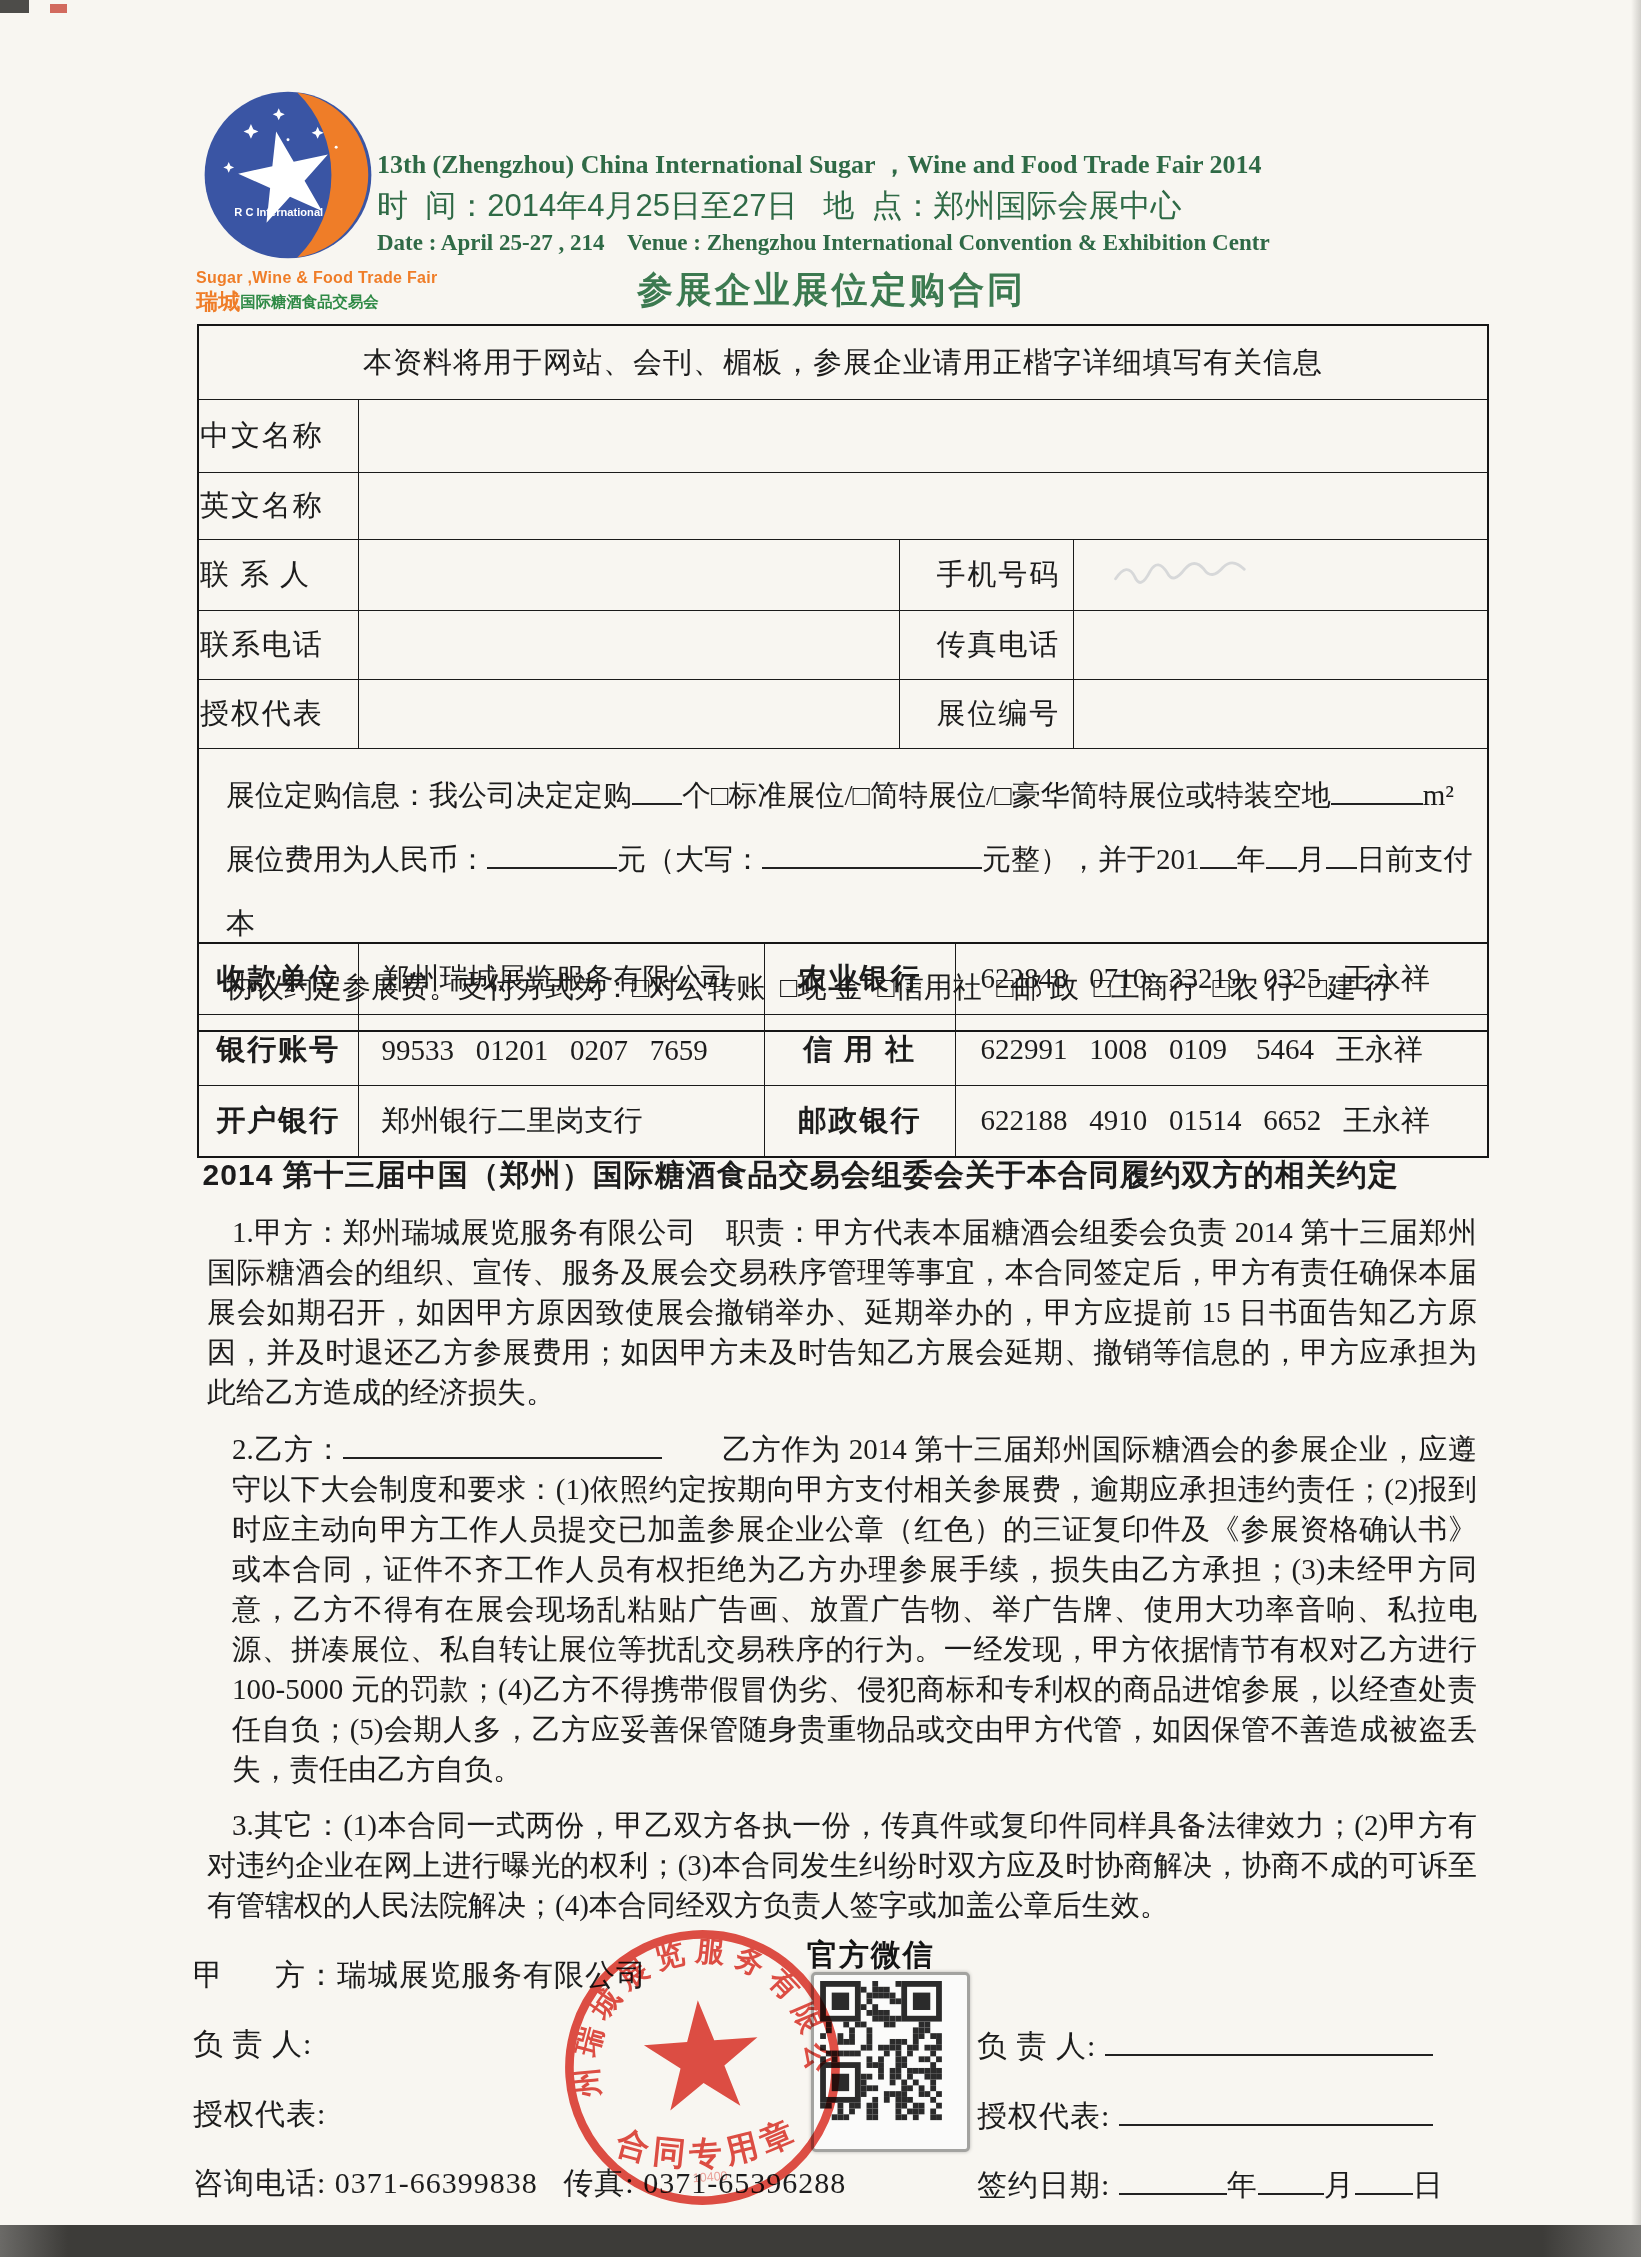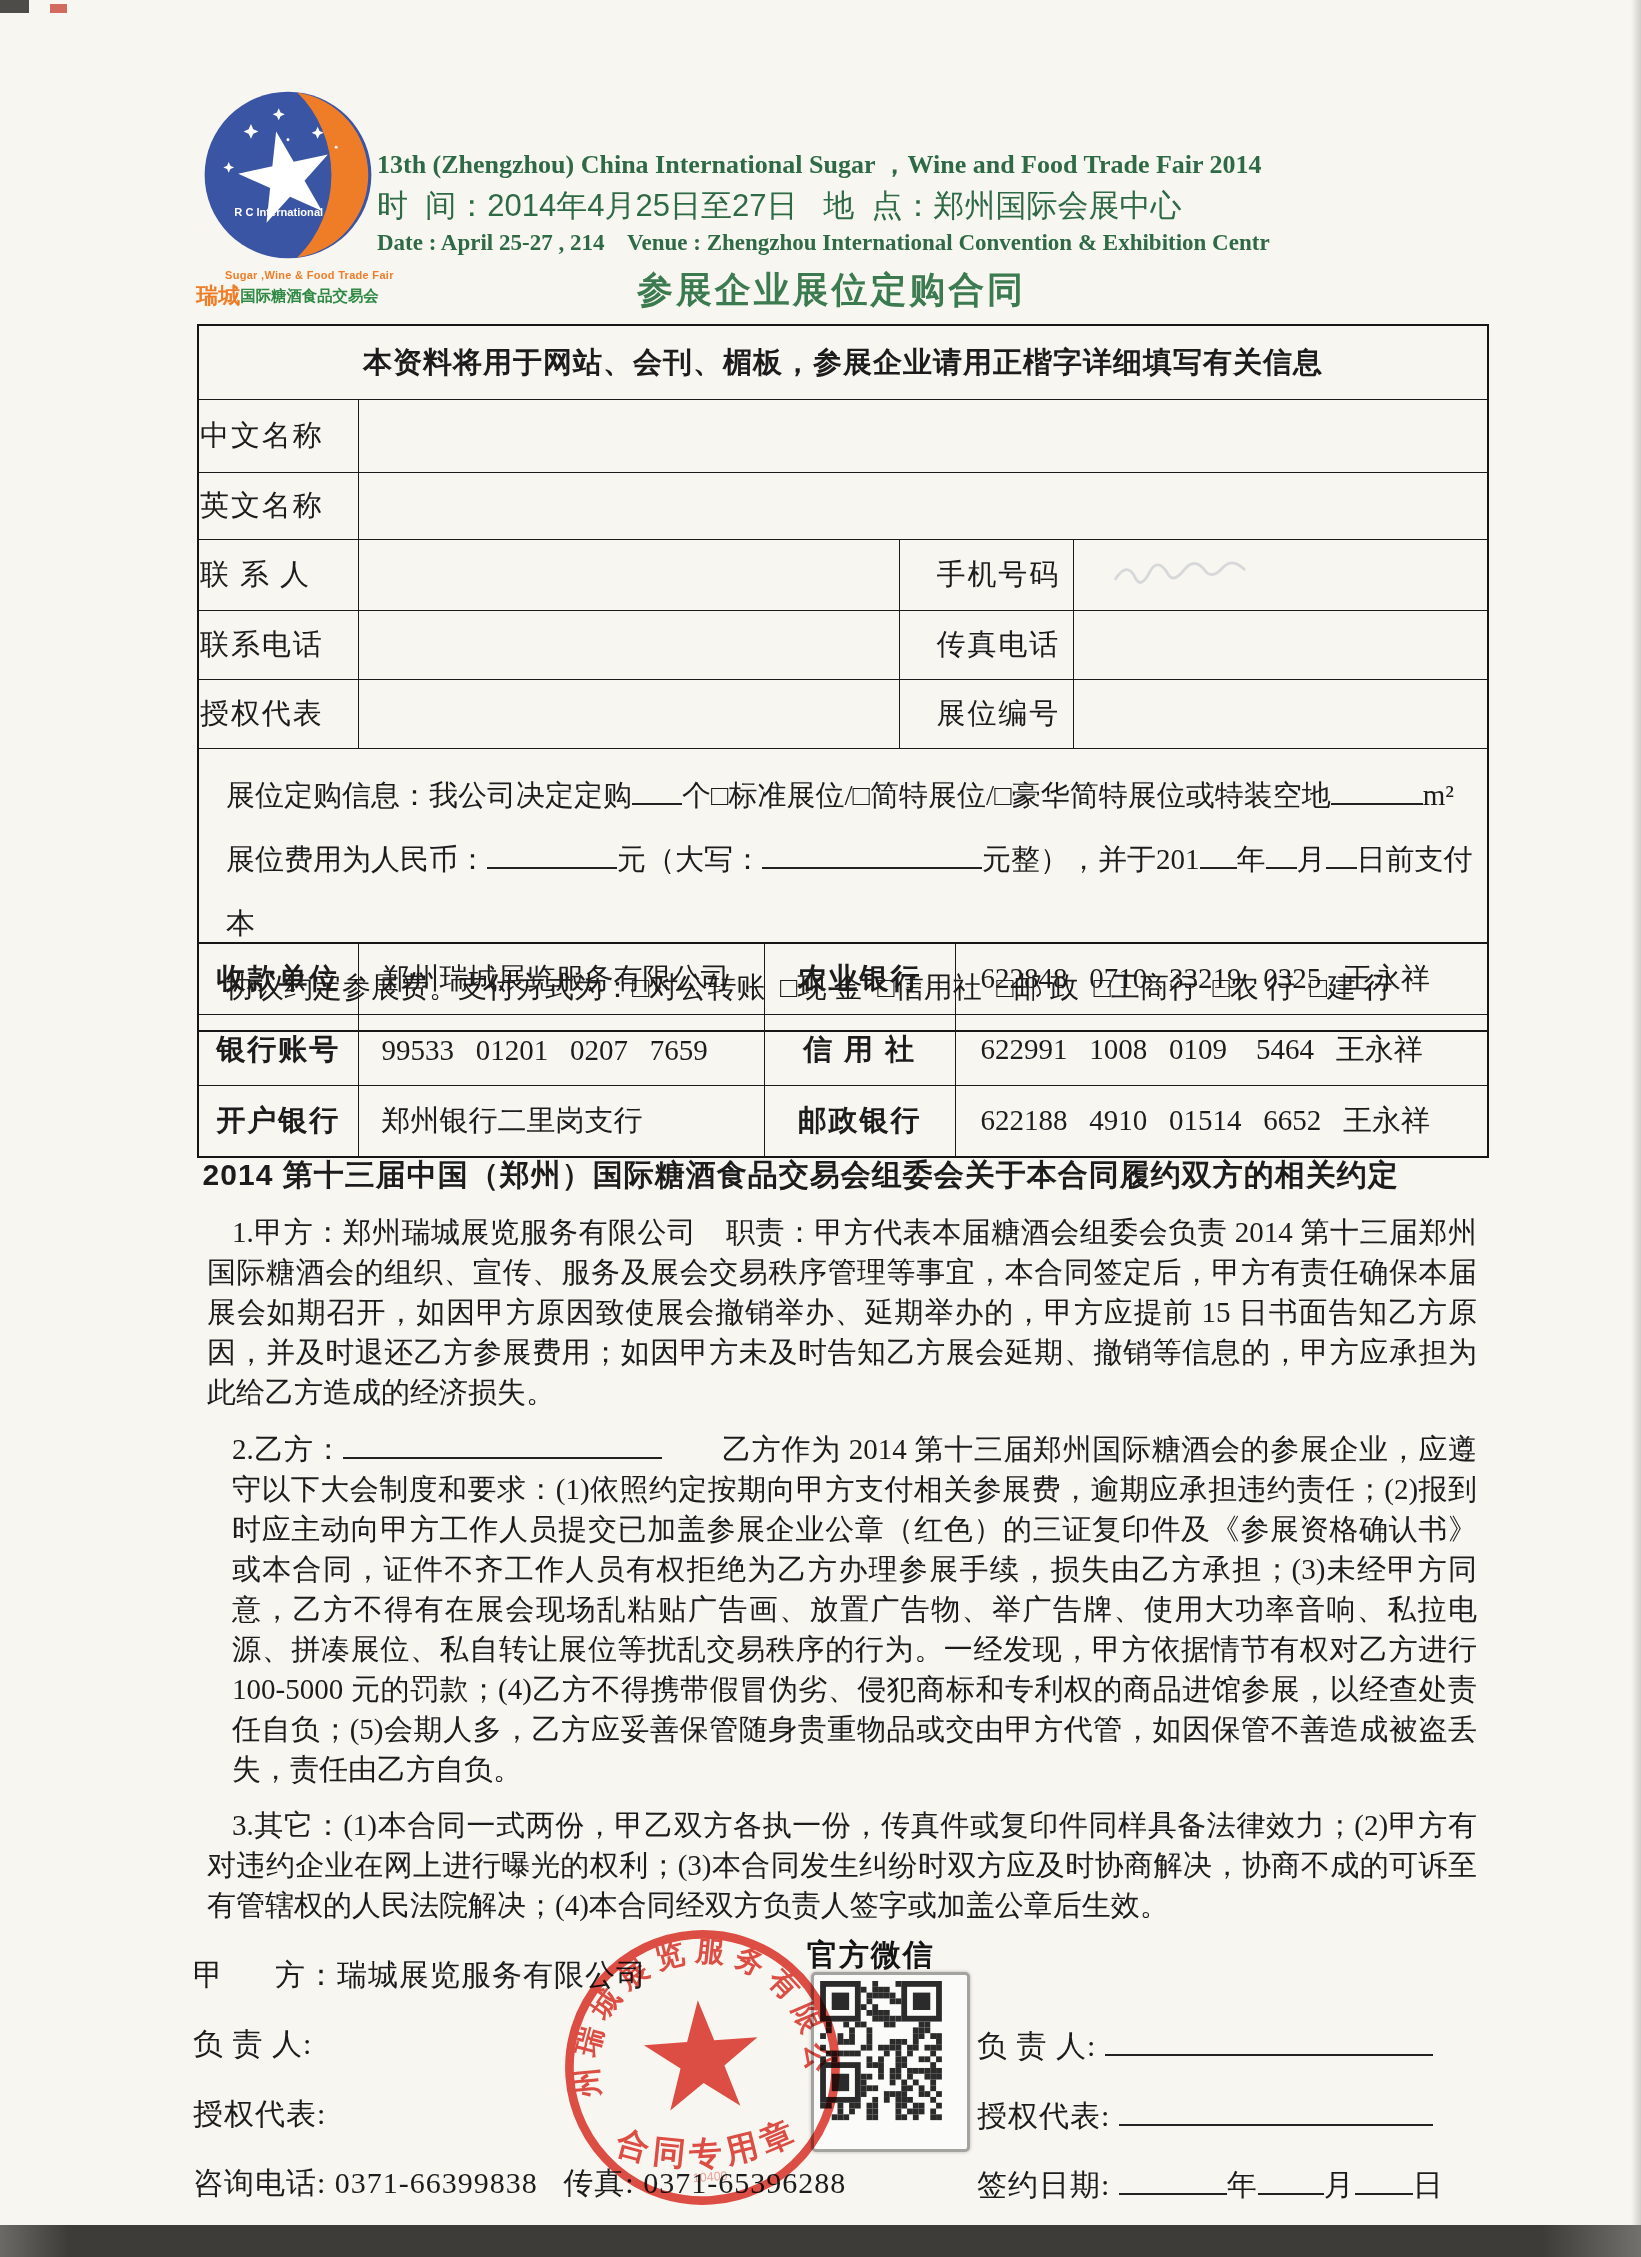--- a/index.html
+++ b/index.html
@@ -11,39 +11,39 @@
   .corner-mark{left:0;top:0;width:29px;height:12.6px;background:#4d4c49;}
   .red-mark{left:50px;top:3.9px;width:17.4px;height:8.7px;background:#c8473a;opacity:.8;}
   .edge-shadow{right:0;top:0;width:9.7px;height:100%;
       background:linear-gradient(90deg,rgba(0,0,0,0),rgba(90,88,84,.25));}
   .bottom-strip{left:0;top:2225px;width:1641px;height:33px;
       background:linear-gradient(90deg,#6b6a67 0,#3d3c39 68px,#3d3c39 94%,#72716e 100%);}
 
   
   .logo-wrap{left:196px;top:87px;width:183px;text-align:center;}
   .logo-caption-en{font-family:"Liberation Sans","DejaVu Sans",sans-serif;font-weight:bold;
-      font-size:11px;color:#ef7d28;letter-spacing:0.3px;margin-top:1.9px;white-space:nowrap;margin-left:29px;}
+      font-size:16px;color:#ef7d28;letter-spacing:0.3px;margin-top:1.9px;white-space:nowrap;}
   .logo-caption-cn{font-family:"Liberation Sans","DejaVu Sans",sans-serif;font-weight:bold;
       font-size:15.4px;color:#2f8a46;white-space:nowrap;}
   .logo-caption-cn .brand{color:#ef7d28;font-size:22px;vertical-align:-1.9px;}
   .hdr-title{left:375px;top:87px;font-family:"Liberation Sans","DejaVu Sans",sans-serif;
       font-weight:bold;font-size:45px;color:#d8382e;letter-spacing:1px;white-space:nowrap;}
   .hdr-en{left:377px;top:147px;font-weight:bold;font-size:26px;color:#2f6a46;white-space:nowrap;}
   .hdr-cn2{left:377px;top:185px;font-family:"Liberation Sans","DejaVu Sans",sans-serif;
       font-weight:normal;font-size:31px;color:#2f6a46;white-space:pre;}
   .hdr-en2{left:377px;top:230px;font-weight:bold;font-size:23px;color:#2f6a46;white-space:pre;}
   .contract-title{left:637px;top:266px;font-family:"Liberation Sans","DejaVu Sans",sans-serif;
       font-weight:bold;font-size:36px;color:#3c7a50;letter-spacing:2.9px;white-space:nowrap;}
 
   
   table{border-collapse:collapse;}
   .form-tbl{left:197px;top:324px;width:1290px;border:2.9px solid #161616;table-layout:fixed;}
   .form-tbl td{border:1.9px solid #1b1b1b;font-size:29px;vertical-align:middle;}
   .note-cell{height:71px;text-align:center;font-family:"Liberation Sans","DejaVu Sans",sans-serif;
-      font-weight:bold;font-size:28px;letter-spacing:1px;}
+      font-weight:normal;font-size:28px;letter-spacing:1px;}
   .lbl{letter-spacing:1.9px;white-space:pre;}
   .lbl2{padding-left:37px;letter-spacing:1.9px;white-space:pre;}
   .booth-cell{padding:13.5px 9.7px 11.6px 27px;}
   .seg-line{line-height:64px;font-size:29px;white-space:pre-wrap;}
 
   
   .bank-tbl{left:197px;top:942px;width:1290px;border:2.9px solid #161616;table-layout:fixed;}
   .bank-tbl td{border:1.9px solid #1b1b1b;height:68px;font-size:29px;vertical-align:middle;}
   .bank-lbl{font-family:"Liberation Sans","DejaVu Sans",sans-serif;font-weight:bold;
       text-align:center;letter-spacing:1.9px;white-space:pre;}

